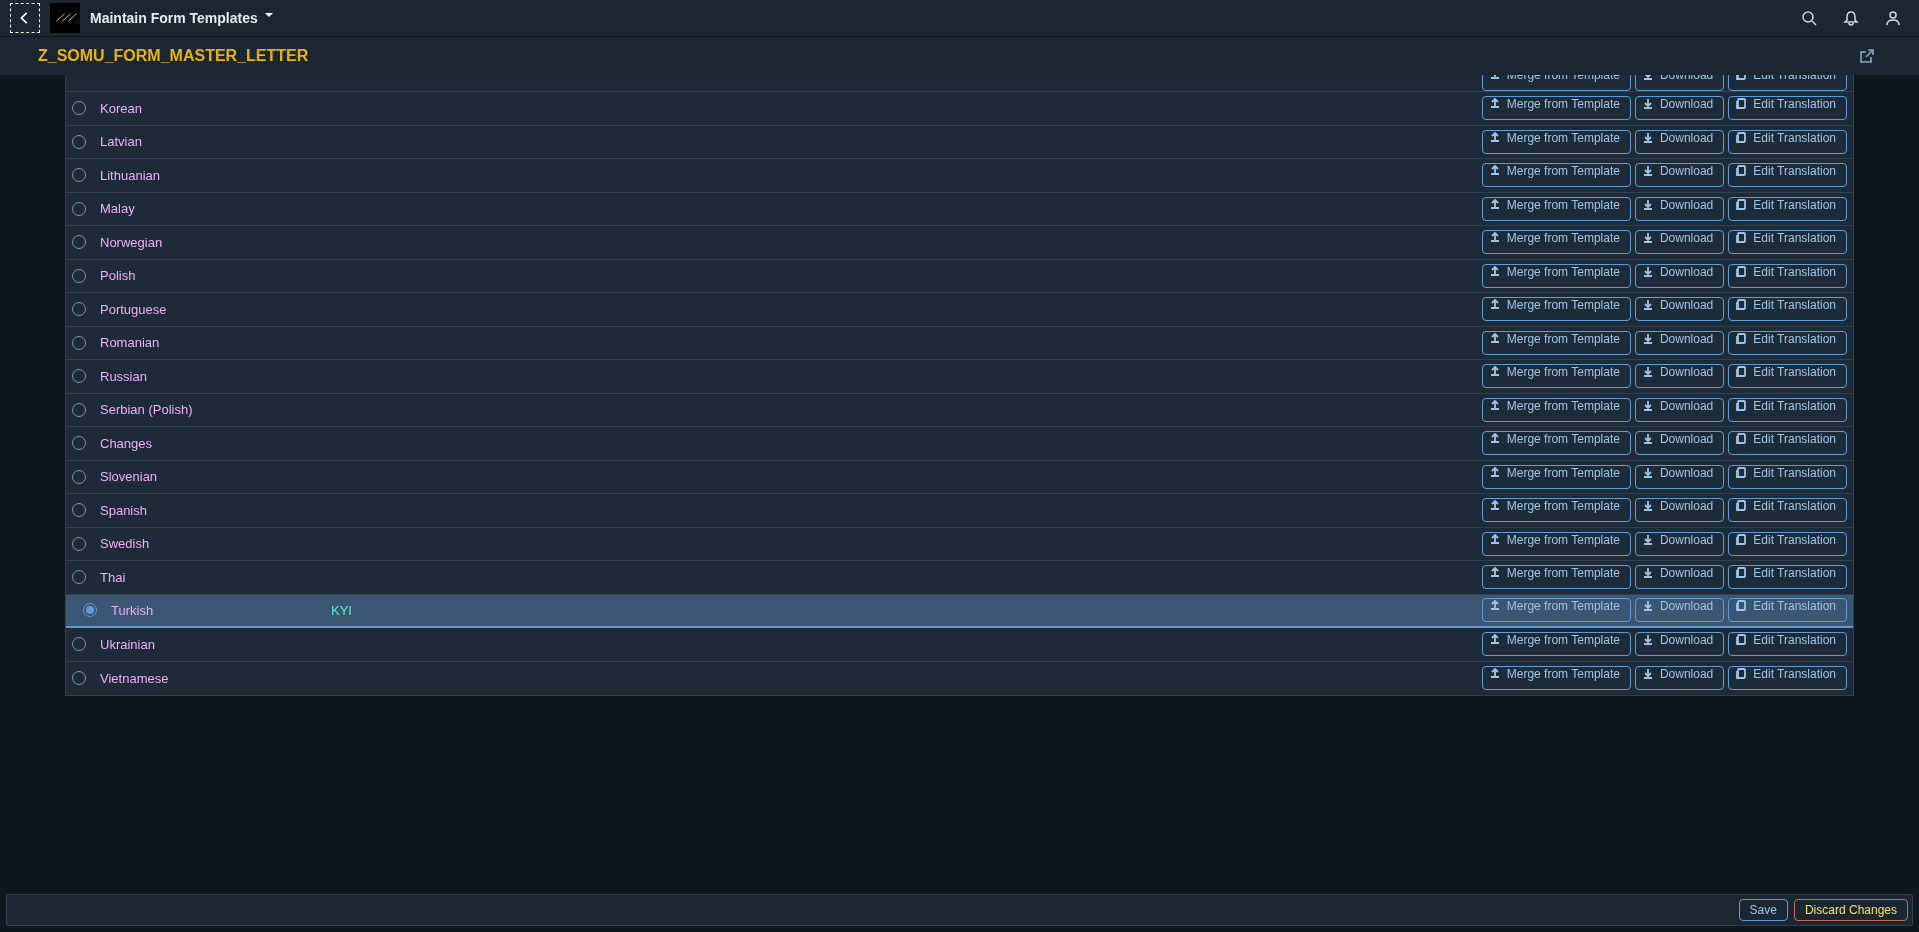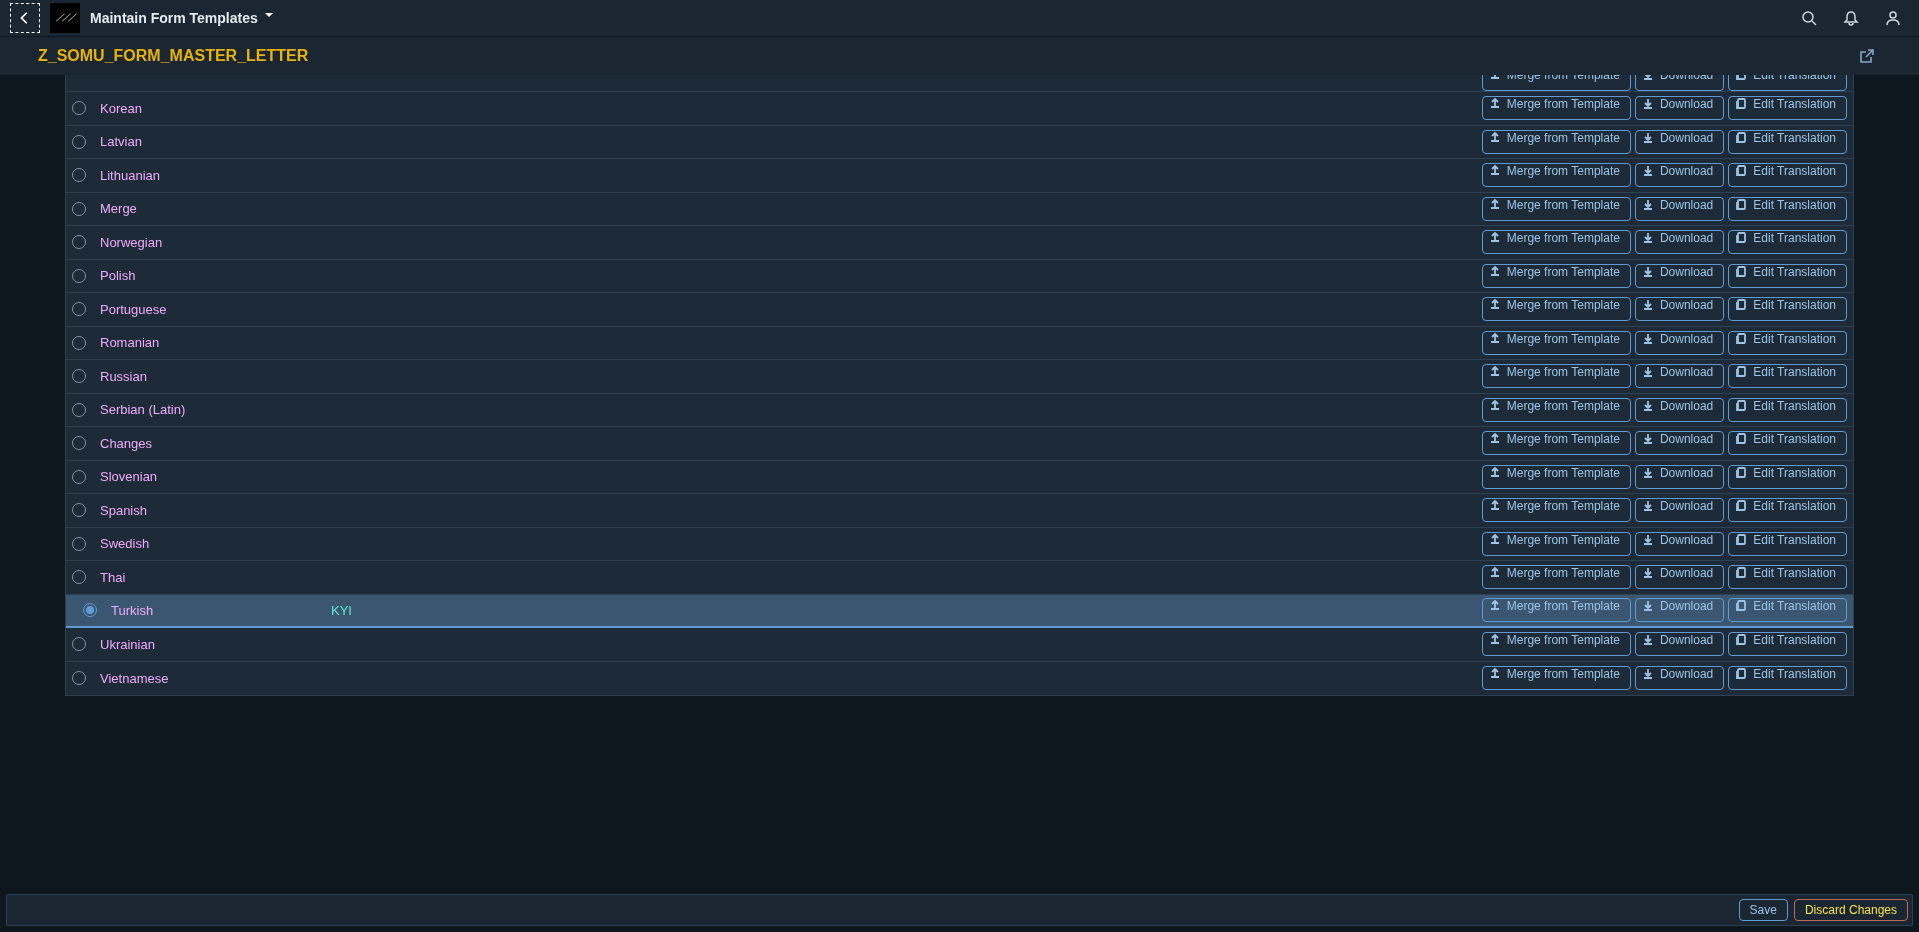--- a/index.html
+++ b/index.html
@@ -308,21 +308,21 @@
             <svg viewBox="0 0 12 12">
               <rect x="3" y="2" width="7" height="9" rx="1"></rect>
               <path d="M5 1 L5 3 M2 4 L2 11 L8 11"></path>
             </svg>
             <span>Edit Translation</span>
           </button>
         </div>
       </div>
       <div class="row">
         <span class="radio"></span>
-        <span class="col-name">Merge</span>
+        <span class="col-name">Malay</span>
         <span class="col-desc"></span>
         <span class="col-spacer"></span>
         <div class="row-actions">
           <button class="obtn">
             <svg viewBox="0 0 12 12">
               <path d="M6 9 L6 2 M3 5 L6 2 L9 5 M2 10 L10 10"></path>
             </svg>
             <span>Merge from Template</span>
           </button>
           <button class="obtn">
@@ -470,21 +470,21 @@
             <svg viewBox="0 0 12 12">
               <rect x="3" y="2" width="7" height="9" rx="1"></rect>
               <path d="M5 1 L5 3 M2 4 L2 11 L8 11"></path>
             </svg>
             <span>Edit Translation</span>
           </button>
         </div>
       </div>
       <div class="row">
         <span class="radio"></span>
-        <span class="col-name">Serbian (Latin)</span>
+        <span class="col-name">Serbian (Polish)</span>
         <span class="col-desc"></span>
         <span class="col-spacer"></span>
         <div class="row-actions">
           <button class="obtn">
             <svg viewBox="0 0 12 12">
               <path d="M6 9 L6 2 M3 5 L6 2 L9 5 M2 10 L10 10"></path>
             </svg>
             <span>Merge from Template</span>
           </button>
           <button class="obtn">

